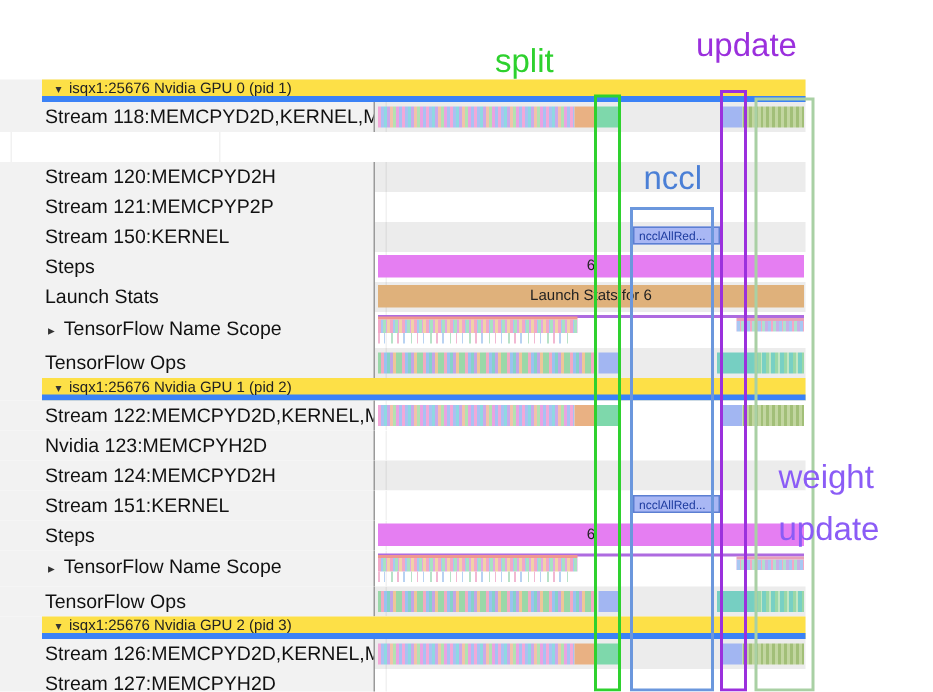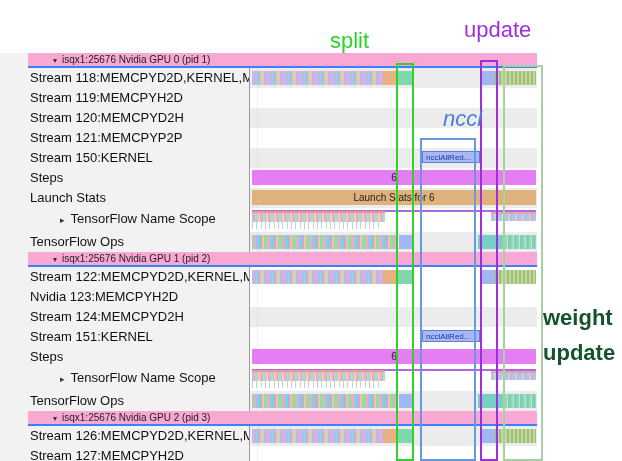--- a/index.html
+++ b/index.html
@@ -5,36 +5,36 @@
   html,body{margin:0;padding:0;}
   body{
     width:622px;height:461px;overflow:hidden;position:relative;
     background:#ffffff;
     font-family:"Liberation Sans", sans-serif;
   }
   #trace{position:absolute;left:0;top:53px;width:537px;}
   
   .header-row{position:relative;height:15px;width:537px;background:#f2f2f2;}
   .header-band{
-    position:absolute;left:28px;right:0;top:0;bottom:0;background:#f9a8d4;
-    border-bottom:2px solid #3b82f6;font-size:10px;color:#222;line-height:14px;
-    padding-left:25px;white-space:nowrap;box-sizing:border-box;
+    position:absolute;left:28px;right:0;top:0;bottom:0;background:#fde047;
+    border-bottom:4px solid #3b82f6;font-size:10px;color:#222;line-height:14px;
+    padding-left:9px;white-space:nowrap;box-sizing:border-box;
   }
   .tri{font-size:8px;color:#333;margin-right:5px;}
   
   .row{position:relative;width:537px;display:flex;}
   .row.h20{height:20px;}
   .row.h24{height:24px;}
   .row-label{
     width:250px;box-sizing:border-box;background:#f2f2f2;border-right:1px solid #9a9a9a;
     font-size:13px;color:#111;padding-left:30px;white-space:nowrap;overflow:hidden;
   }
   .h20 .row-label{line-height:20px;}
   .h24 .row-label{line-height:22px;}
-  .row-label.indent{padding-left:60px;}
+  .row-label.indent{padding-left:32px;}
   .tri2{font-size:9px;color:#333;margin-right:6px;}
   .row-timeline{position:relative;width:287px;overflow:hidden;}
   .bg-gray{background:#ececec;}
   .bg-white{background:#ffffff;}
   .gridline{position:absolute;top:0;bottom:0;width:1px;background:rgba(0,0,0,0.055);}
   
   .chunk{position:absolute;top:3px;height:14px;}
   .stripes-busy{background:repeating-linear-gradient(90deg,
     #f2a8d8 0 2px,#a8c2f2 2px 4px,#8fd8e2 4px 6px,#caaaea 6px 8px,
     #f2c2aa 8px 10px,#b2e2b2 10px 12px,#eaa2e2 12px 14px,#a8c2f2 14px 16px);}
@@ -83,21 +83,20 @@
         <div class="gridline" style="left: 7px;"></div>
         <div class="gridline" style="left: 146px;"></div>
         <div class="chunk stripes-busy" style="left: 2px; width: 131px;"></div>
         <div class="chunk chunk-orange" style="left: 133px; width: 15px;"></div>
         <div class="chunk chunk-teal" style="left: 148px; width: 16px;"></div>
         <div class="chunk chunk-peri" style="left: 231px; width: 14px;"></div>
         <div class="chunk stripes-olive" style="left: 245px; width: 41px;"></div>
       </div>
     </div>
     <div class="row h20">
-      <div class="row-label"><span>Stream 119:MEMCPYH2D</span></div>
       <div class="row-timeline bg-white">
         <div class="gridline" style="left: 7px;"></div>
         <div class="gridline" style="left: 146px;"></div>
       </div>
     </div>
     <div class="row h20">
       <div class="row-label"><span>Stream 120:MEMCPYD2H</span></div>
       <div class="row-timeline bg-gray">
         <div class="gridline" style="left: 7px;"></div>
         <div class="gridline" style="left: 146px;"></div>
@@ -247,17 +246,17 @@
     </div>
   </div>
 
 <div class="obox" style="left:396px;top:63px;width:18px;height:398px;border:2px solid #2ed12e;"></div>
 <div class="obox" style="left:420px;top:138px;width:56px;height:323px;border:2px solid #6b97dd;"></div>
 <div class="obox" style="left:480px;top:60px;width:18px;height:401px;border:2px solid #9b30dd;"></div>
 <div class="obox" style="left:503px;top:65px;width:40px;height:396px;border:2px solid #a9d0a4;"></div>
 
 <div class="ann" style="left: 330px; top: 28px; color: rgb(46, 209, 46);">split</div>
 <div class="ann" style="left: 464px; top: 17px; color: rgb(155, 48, 221);">update</div>
-<div class="ann" style="left: 443px; top: 106px; color: rgb(74, 127, 214); font-style: italic;">nccl</div>
-<div class="ann" style="left: 543px; top: 300px; line-height: 35px; color: #14532d; font-weight: bold;">
+<div class="ann" style="left: 429px; top: 106px; color: rgb(74, 127, 214);">nccl</div>
+<div class="ann" style="left: 519px; top: 300px; line-height: 35px; color: #8b5cf6;">
   <div>weight</div>
   <div>update</div>
 </div>
 
 </body></html>

